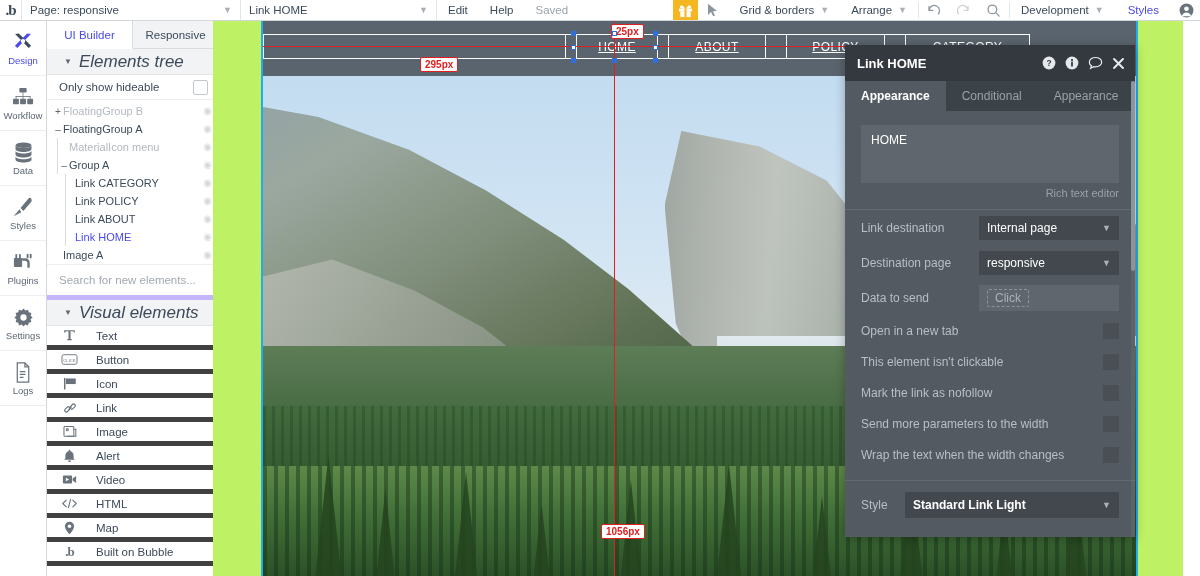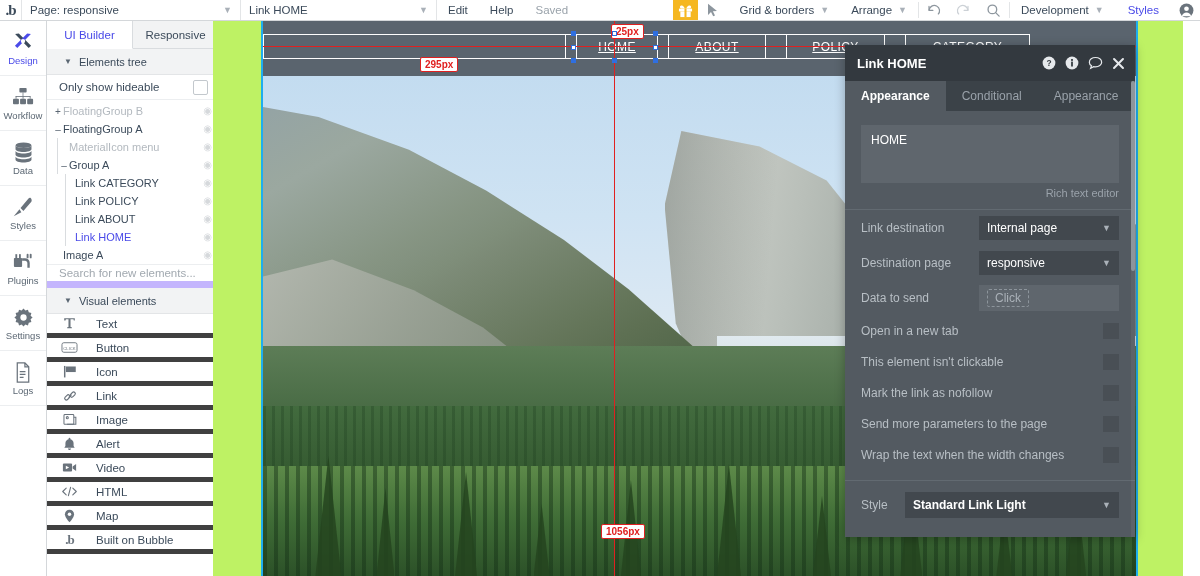--- a/index.html
+++ b/index.html
@@ -89,21 +89,21 @@
   }
   .tab:last-child { border-right: none; }
   .tab.active { background: #fff; color: #4a4ae8; border-bottom: 1px solid #fff; margin-bottom: -1px; }
 
   .section-head {
     height: 26px; display: flex; align-items: center; gap: 7px;
     padding-left: 17px; background: #f2f3f4;
     border-bottom: 1px solid #e3e5e7; cursor: pointer;
   }
   .section-head .tri { font-size: 8px; color: #5b6773; }
-  .section-head .sh-label { font-size: 11px; color: #3b4a5a; }
+  .section-head .sh-label { font-size: 17px; color: #3b4a5a; font-style: italic; }
 
   .hideable-row {
     height: 25px; display: flex; align-items: center; padding: 0 10px 0 12px;
     border-bottom: 1px solid #eceef0;
   }
   .hideable-row .hl { font-size: 11.5px; color: #3b4a5a; }
   .chkbox {
     margin-left: auto; width: 15px; height: 15px;
     border: 1px solid #c3c8cd; border-radius: 2px; background: #fff; cursor: pointer;
   }
@@ -120,22 +120,22 @@
   .tree-row .tr-label { white-space: nowrap; overflow: hidden; text-overflow: ellipsis; }
   .tree-row .eye { margin-left: auto; color: #d6d9dc; font-size: 10px; line-height: 1; }
   .tr-dim { color: #b3b9bf; }
   .tr-normal { color: #3b4a5a; }
   .tr-sel { color: #4a4ae8; }
   .guideline {
     position: absolute; left: 0; top: 0; bottom: 0; width: 1px; background: #d9dcdf;
   }
 
   .search-row {
-    height: 24px; display: flex; align-items: center; padding-left: 12px;
-    border-top: 1px solid #eceef0; border-bottom: 7px solid #c4b5fd;
+    height: 36px; display: flex; align-items: center; padding-left: 12px;
+    border-top: 1px solid #eceef0; border-bottom: 5px solid #c4b5fd;
   }
   .search-row .sr { font-size: 11.5px; color: #a2a9b0; }
 
   .vis-list { }
   .vis-item {
     height: 24px; display: flex; align-items: center; gap: 18px;
     padding-left: 14px; border-bottom: 5px solid #404040;
     font-size: 11.5px; color: #3b4a5a; cursor: pointer;
   }
   .vis-ico {
@@ -859,21 +859,21 @@
       </div>
       <div class="prow-chk">
         <span class="plabel2">This element isn't clickable</span>
         <div class="pchk"></div>
       </div>
       <div class="prow-chk">
         <span class="plabel2">Mark the link as nofollow</span>
         <div class="pchk"></div>
       </div>
       <div class="prow-chk">
-        <span class="plabel2">Send more parameters to the page</span>
+        <span class="plabel2">Send more parameters to the width</span>
         <div class="pchk"></div>
       </div>
       <div class="prow-chk">
         <span class="plabel2">Wrap the text when the width changes</span>
         <div class="pchk"></div>
       </div>
 
       <div class="divider"></div>
 
       <div class="style-row">

